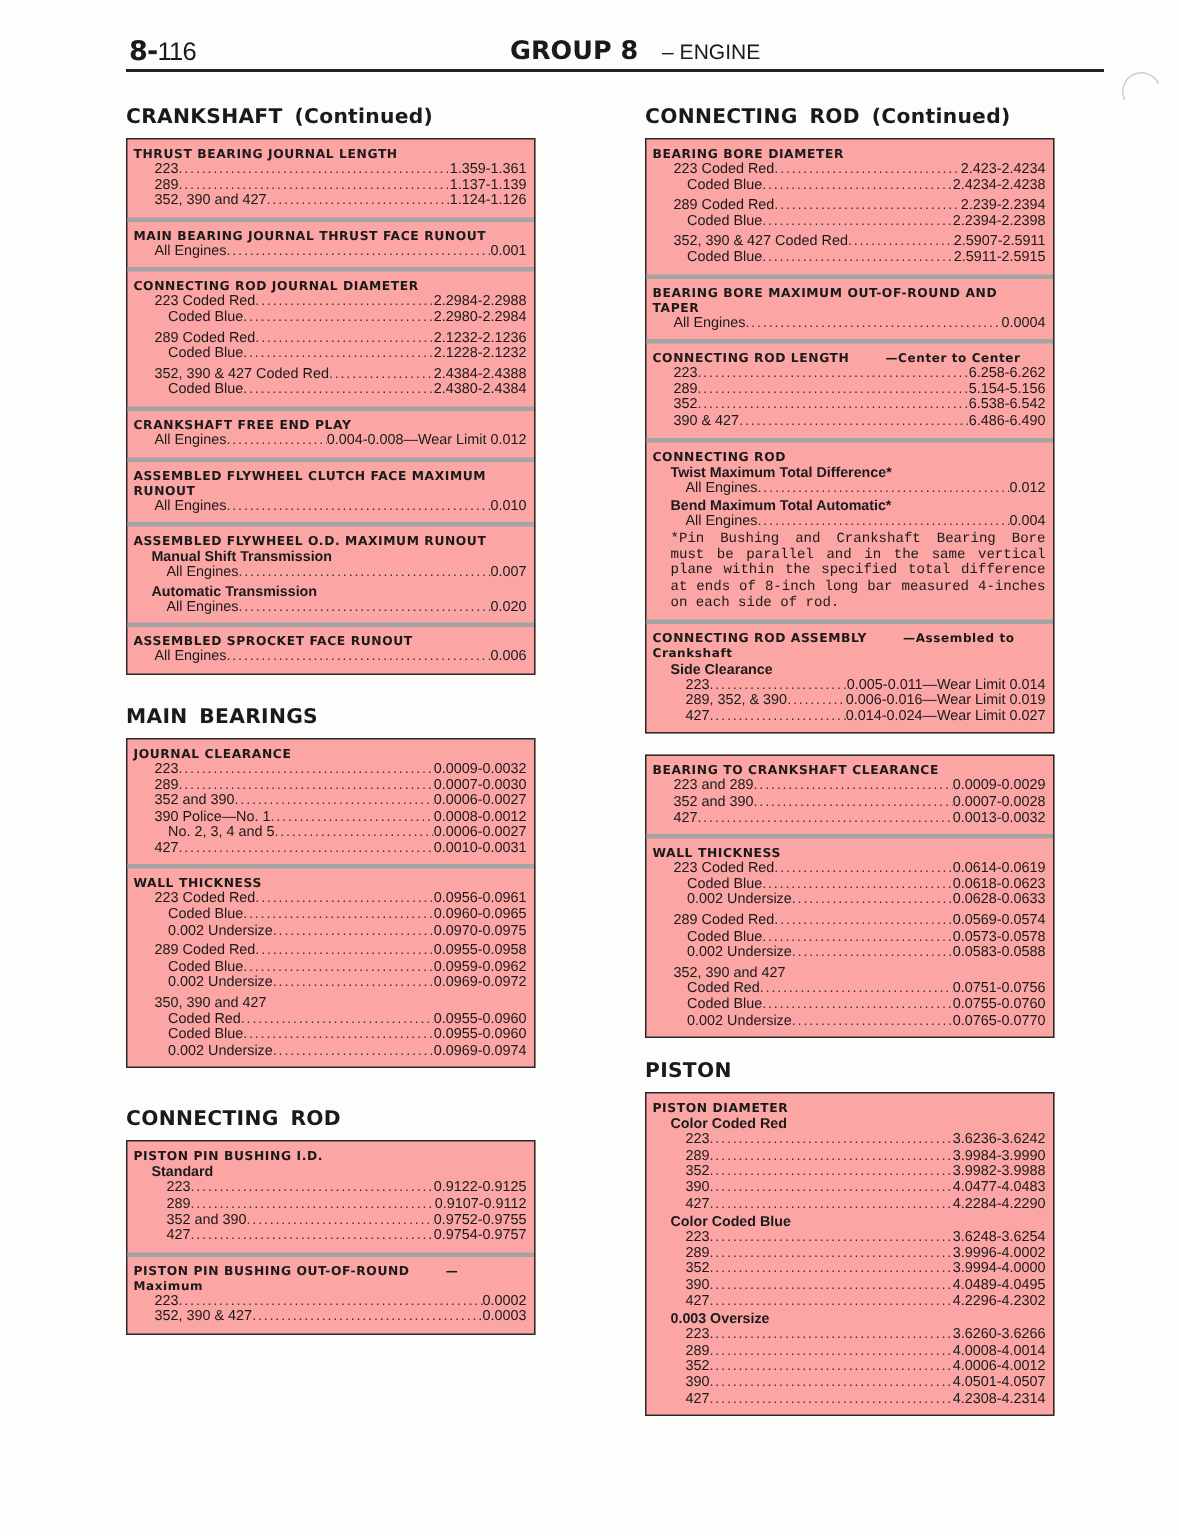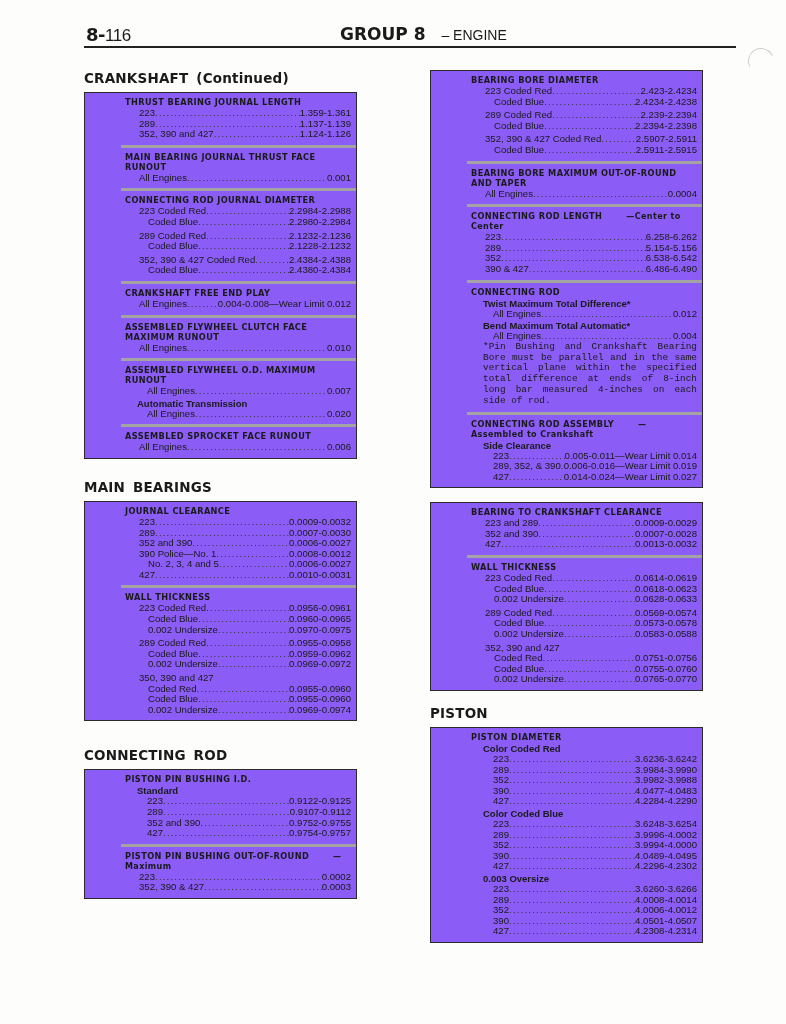--- a/index.html
+++ b/index.html
@@ -13,21 +13,21 @@
   .group-title .sub { font-weight: normal; font-size: 14px; font-family: "Liberation Sans", sans-serif; }
   .header-rule { position: absolute; left: 84px; top: 46px; width: 652px; height: 2px; background: #222; }
   .corner-mark { position: absolute; left: 748px; top: 48px; width: 24px; height: 24px; border: 1px solid #ccc; border-radius: 50%; border-right-color: transparent; border-bottom-color: transparent; transform: rotate(20deg); }
 
   .col { position: absolute; width: 273px; }
   .col-left { left: 84px; top: 70px; }
   .col-right { left: 430px; top: 70px; }
 
   .sec-title { font: bold 12.5px "DejaVu Sans", sans-serif; letter-spacing: 0.2px; margin: 0 0 6px 0; }
   .sec-title.big { font-size: 13.5px; word-spacing: 3px; }
-  .box { border: 1.5px solid #2a2a2a; background: #8b5cf6; margin-bottom: 0; padding-left: 36px; }
+  .box { border: 1.5px solid #2a2a2a; background: #fca5a5; margin-bottom: 0; }
   .block { padding: 4px 5px 5px 4px; border-top: 3px solid #a3a3a3; }
   .block:first-child { border-top: none; }
   .bhead { font: bold 8.2px "DejaVu Sans", sans-serif; letter-spacing: 0.4px; margin-bottom: 1px; text-transform: uppercase; }
   .bhead .lc { text-transform: none; font-size: 8px; margin-left: 24px; }
   .sub { font: bold 9.5px "Liberation Sans", sans-serif; padding-left: 12px; margin-top: 1px; }
   .row { display: flex; font-size: 9.6px; line-height: 10.6px; padding-left: 14px; }
   .row.ind { padding-left: 23px; justify-content: center; }
   .row.ind2 { padding-left: 22px; }
   .row .lbl { white-space: nowrap; }
   .row .dots { flex: 1; overflow: hidden; white-space: nowrap; color: #333; letter-spacing: 1.2px; }
@@ -121,20 +121,21 @@
         <div class="block">
           <div class="bhead"><span>ASSEMBLED FLYWHEEL CLUTCH FACE MAXIMUM RUNOUT</span></div>
           <div class="row">
             <span class="lbl">All Engines</span>
             <span class="dots"></span>
             <span class="val">0.010</span>
           </div>
         </div>
         <div class="block">
           <div class="bhead"><span>ASSEMBLED FLYWHEEL O.D. MAXIMUM RUNOUT</span></div>
+          <div class="sub">Manual Shift Transmission</div>
           <div class="row ind2">
             <span class="lbl">All Engines</span>
             <span class="dots"></span>
             <span class="val">0.007</span>
           </div>
           <div class="sub">Automatic Transmission</div>
           <div class="row ind2">
             <span class="lbl">All Engines</span>
             <span class="dots"></span>
             <span class="val">0.020</span>
@@ -282,20 +283,21 @@
             <span class="dots"></span>
             <span class="val">0.0003</span>
           </div>
         </div>
       </div>
     </div>
 </div>
 
 <div class="col col-right">
   <div>
+      <div class="sec-title big">CONNECTING  ROD  (Continued)</div>
       <div class="box">
         <div class="block">
           <div class="bhead"><span>BEARING BORE DIAMETER</span></div>
           <div class="row">
             <span class="lbl">223 Coded Red</span>
             <span class="dots"></span>
             <span class="val">2.423-2.4234</span>
           </div>
           <div class="row ind">
             <span class="lbl">Coded Blue</span>

